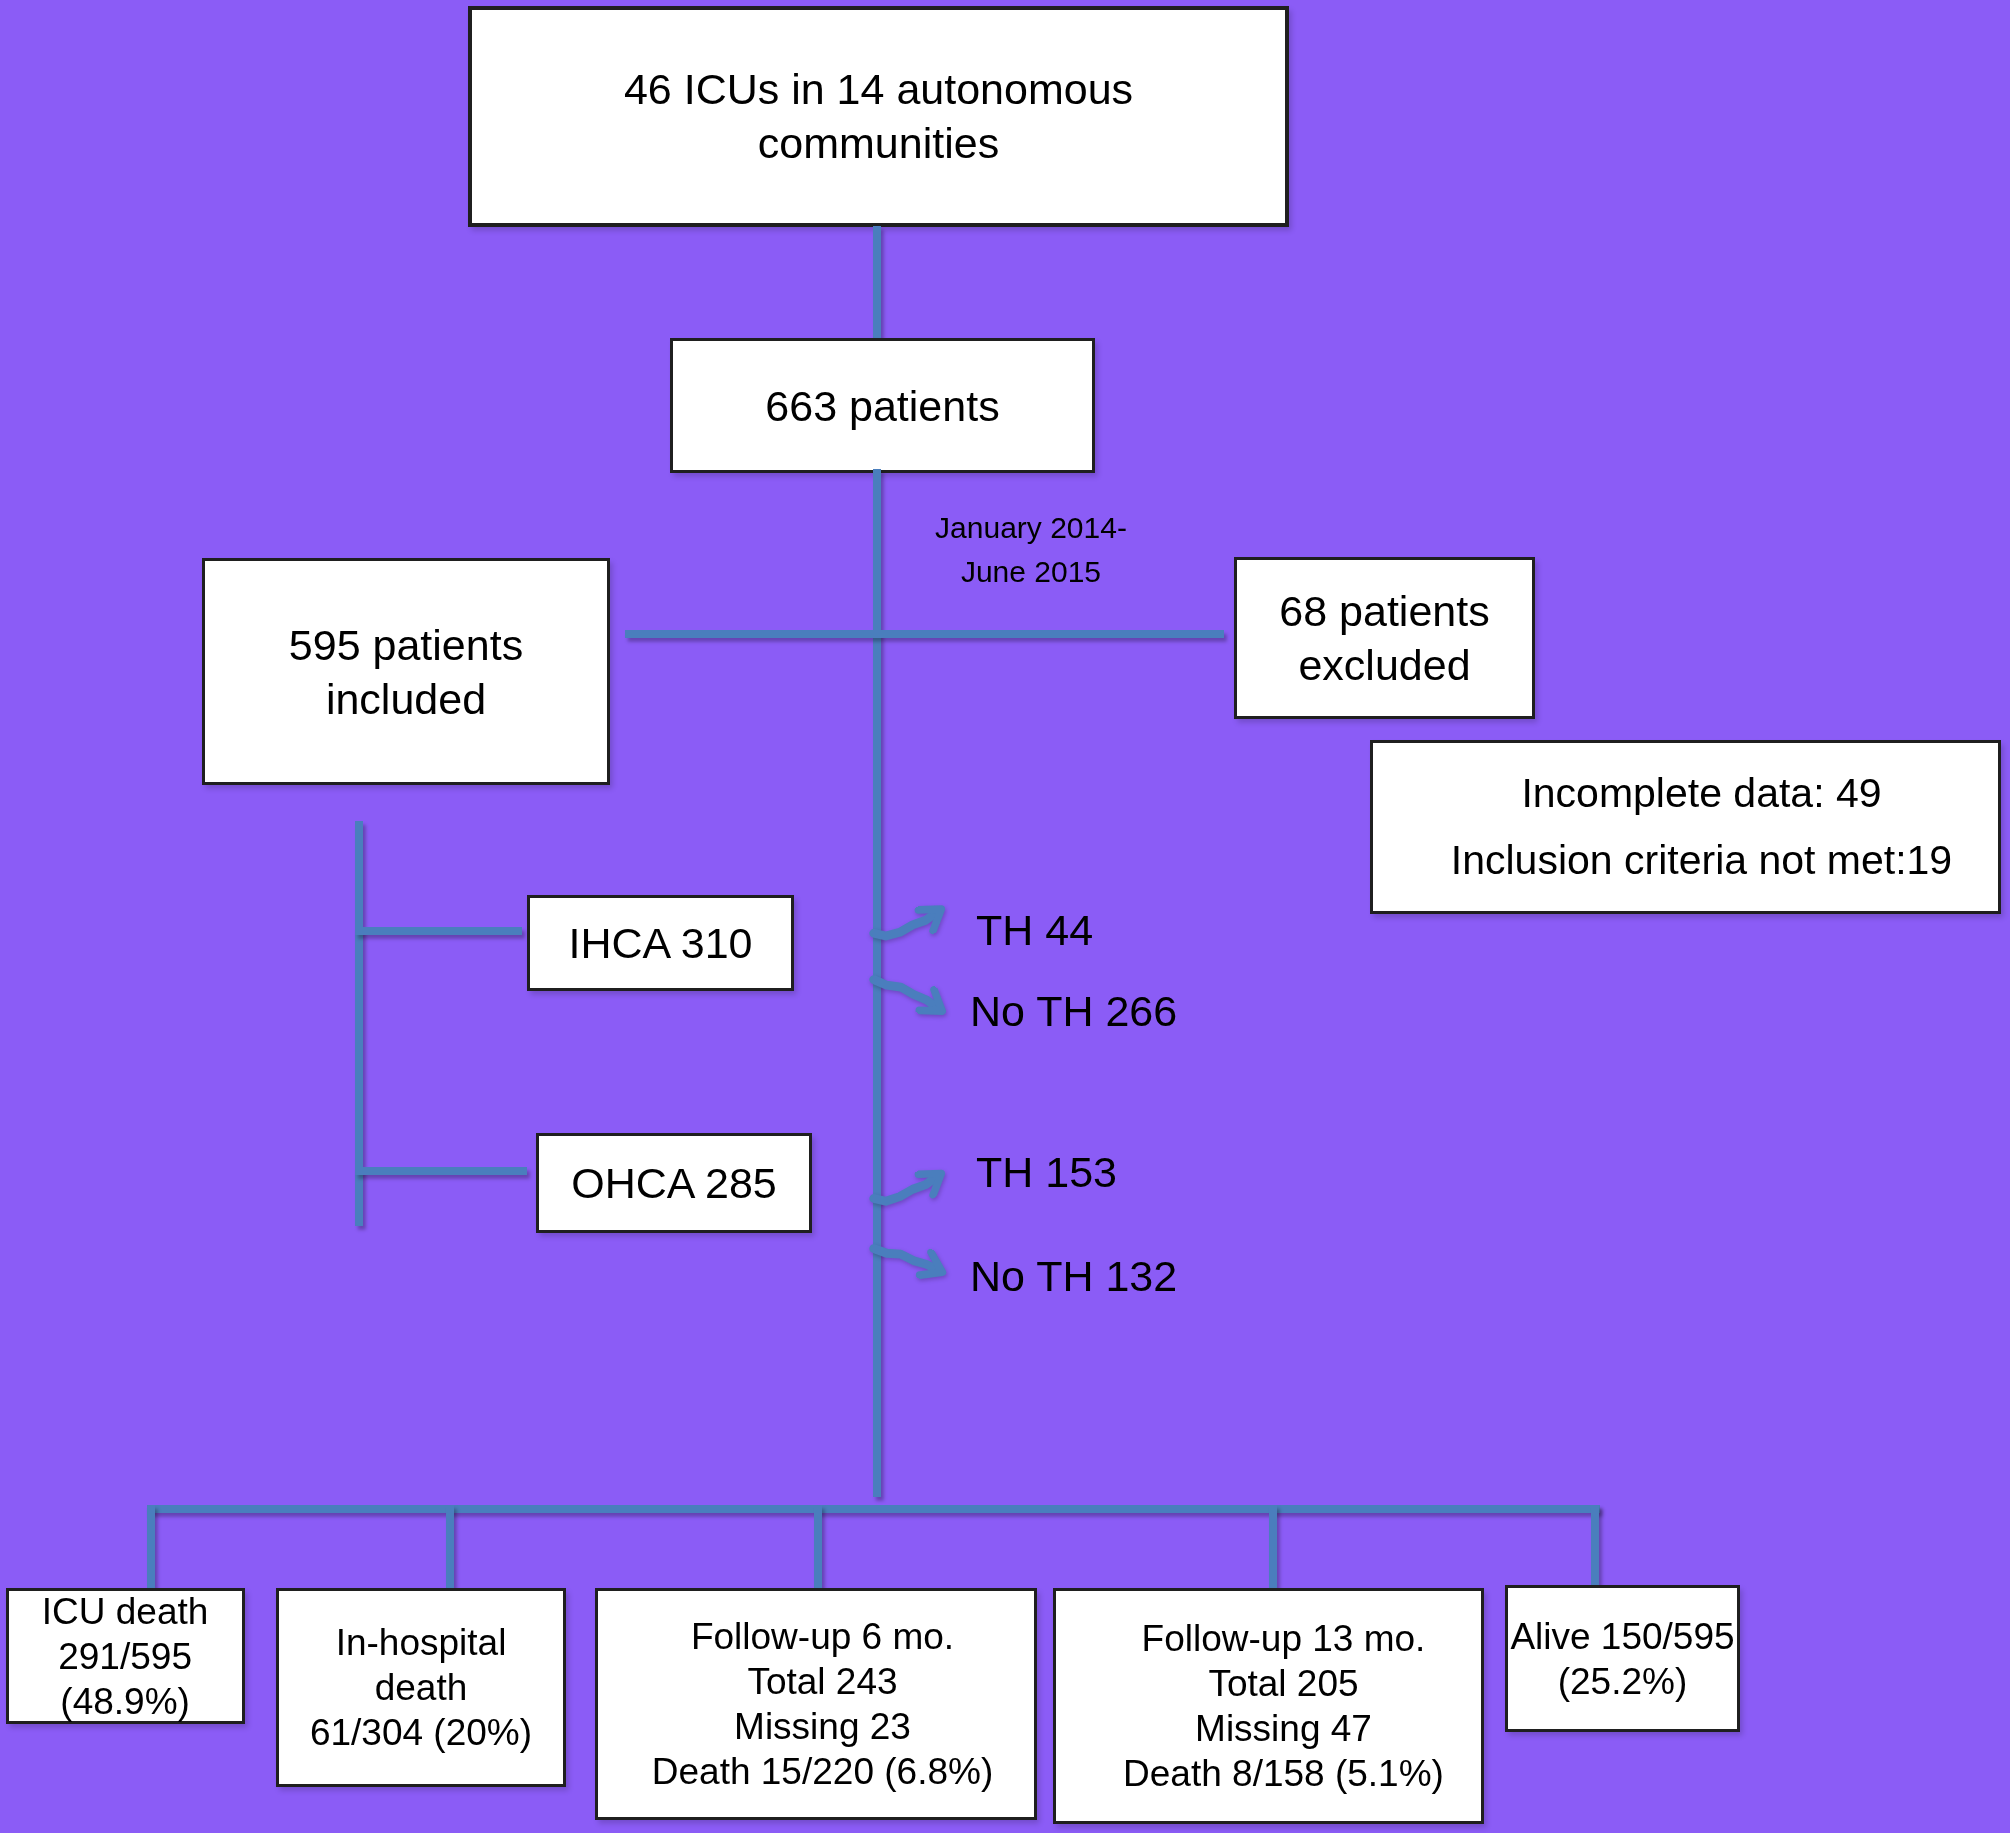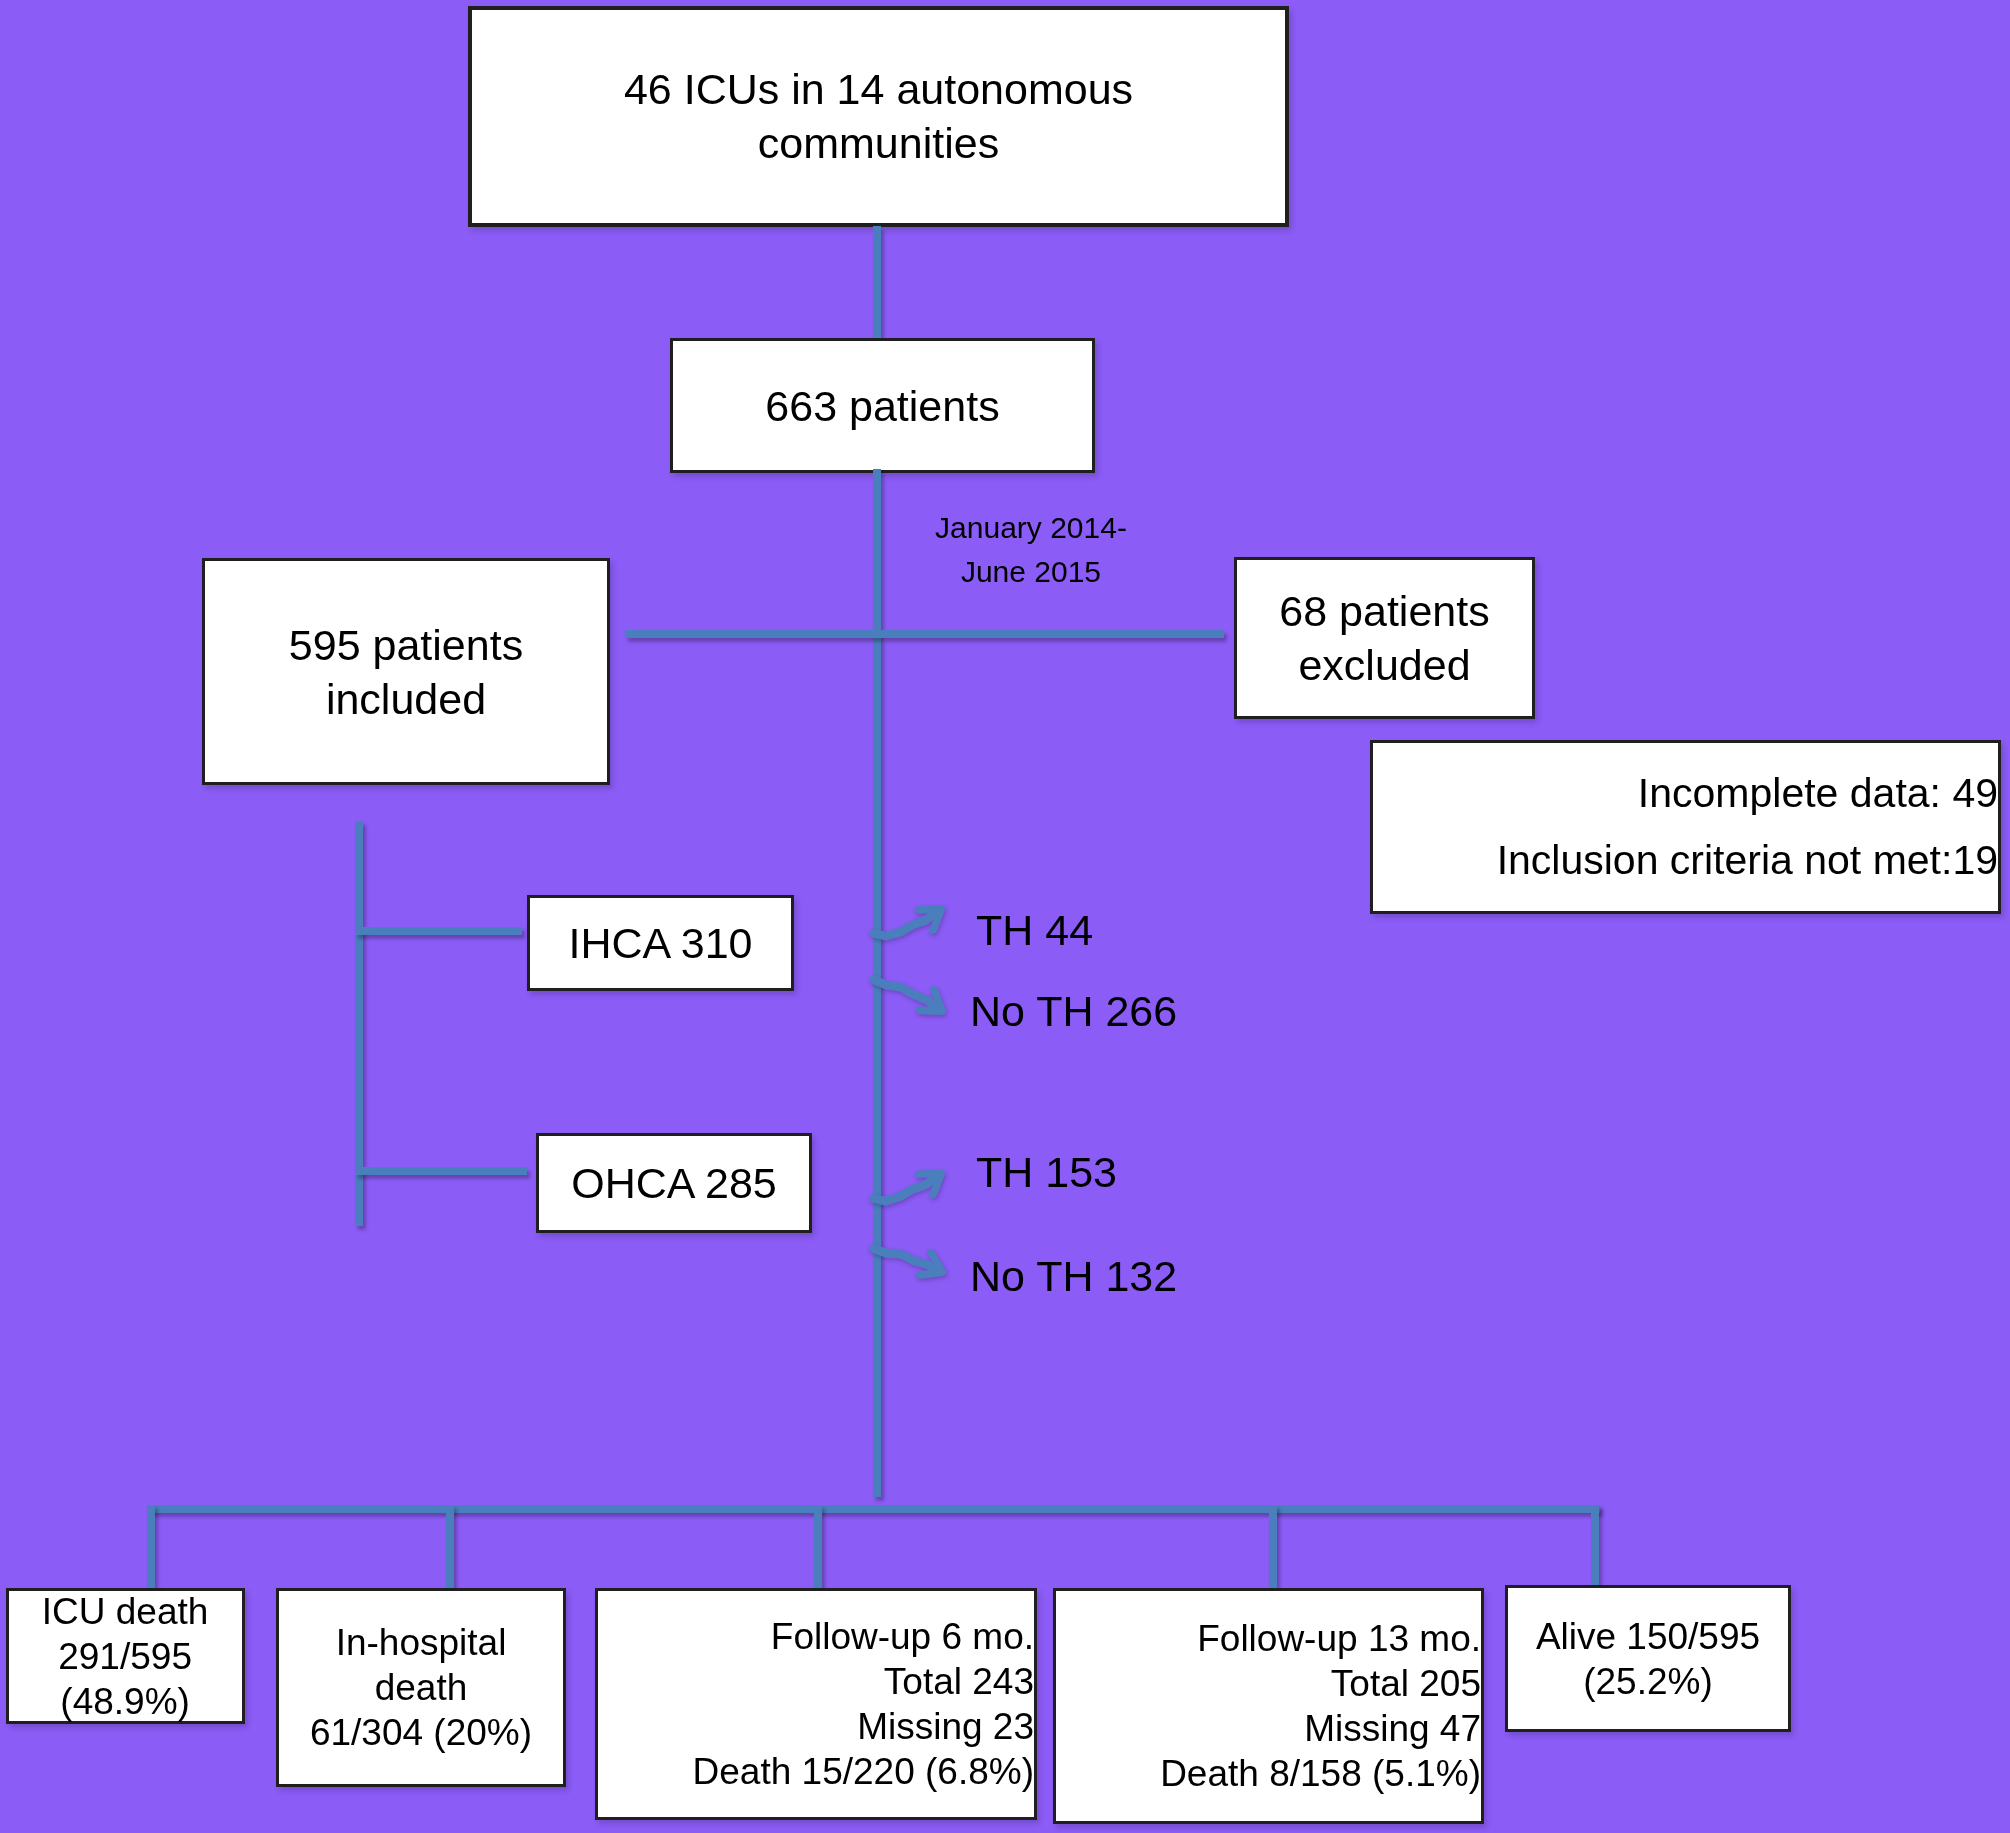--- a/index.html
+++ b/index.html
@@ -17,21 +17,21 @@
     border:3.7px solid #1f1f1f;
     box-sizing:border-box;
     display:flex;
     flex-direction:column;
     justify-content:center;
     align-items:center;
     text-align:center;
     box-shadow:2.8px 3.7px 5.6px rgba(0,0,0,0.18);
   }
   .box.thick{border-width:4.6px;}
-  .box.leftalign{align-items:flex-end;text-align:left;}
+  .box.leftalign{align-items:center;text-align:left;}
   .hline,.vline{
     position:absolute;
     background:#4a7ebd;
     box-shadow:2.8px 3.7px 3.7px rgba(0,0,0,0.28);
   }
   .vline{width:8.3px;}
   .hline{height:8.3px;}
   .lbl{position:absolute;white-space:nowrap;}
   .f46{font-size:43px;line-height:54px;}
   .f44{font-size:41px;line-height:67px;}
@@ -135,19 +135,19 @@
     <span>Death 15/220 (6.8%)</span>
   </div>
 
   <div class="box leftalign f40" style="left:1053px;top:1588px;width:431px;height:236px;padding-left:30px;">
     <span>Follow-up 13 mo.</span>
     <span>Total 205</span>
     <span>Missing 47</span>
     <span>Death 8/158 (5.1%)</span>
   </div>
 
-  <div class="box f40" style="left:1505px;top:1585px;width:286px;height:147px;">
+  <div class="box f40" style="left:1505px;top:1585px;width:235px;height:147px;">
     <span>Alive 150/595</span>
     <span>(25.2%)</span>
   </div>
 
 </div>
 
 
 </body></html>

